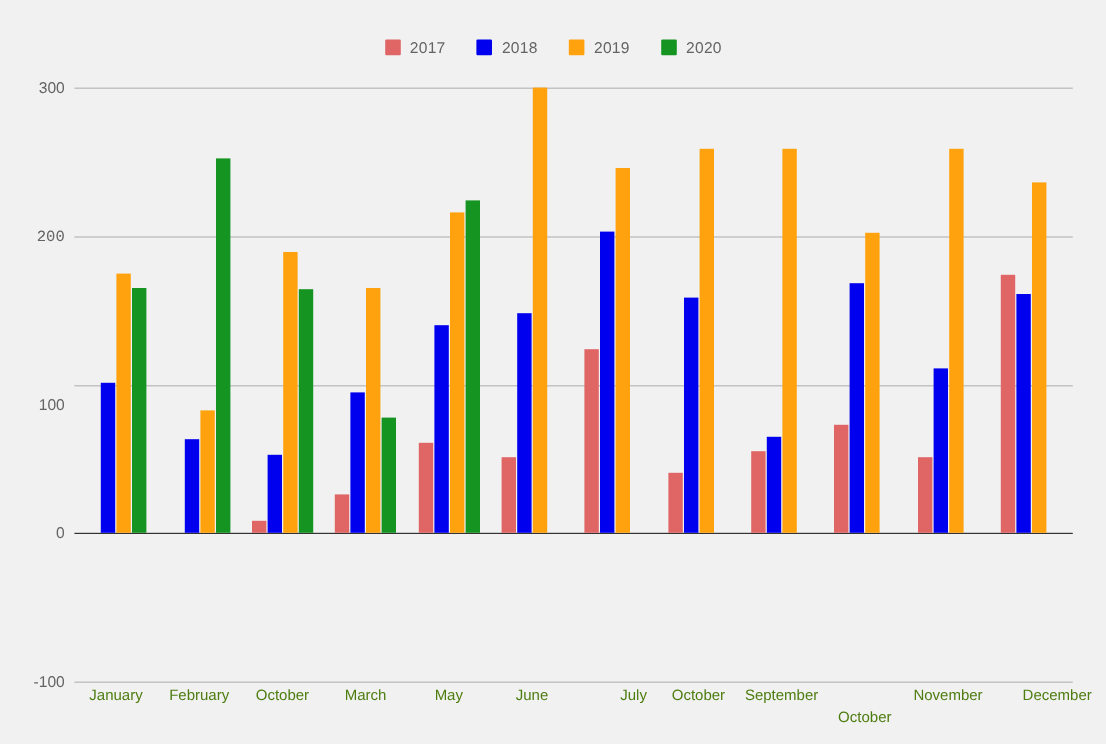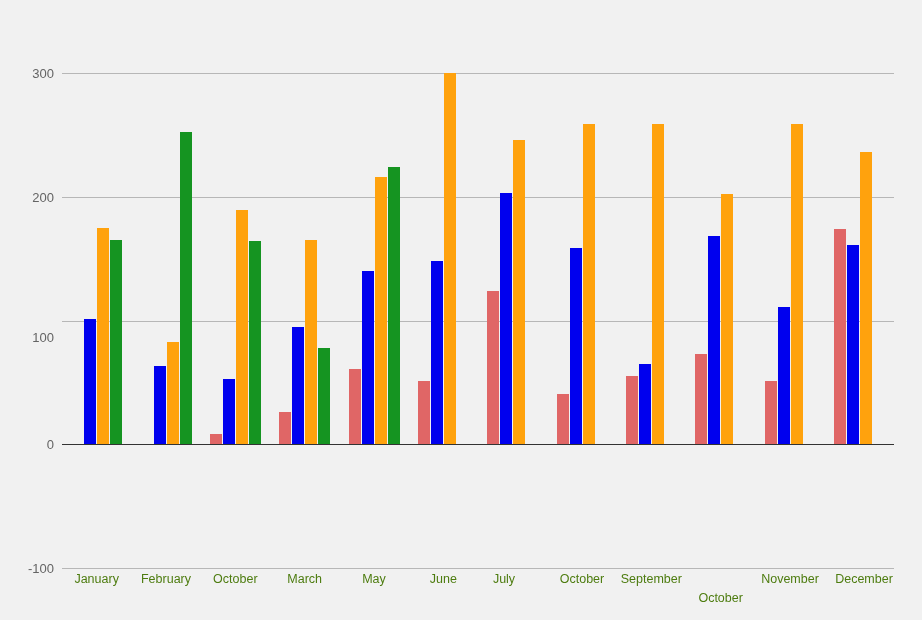--- a/index.html
+++ b/index.html
@@ -124,24 +124,42 @@
     color: #4d7c0f;
     white-space: nowrap;
     transform: translateX(-50%);
   }
 </style>
 </head>
 <body>
 
 <div id="chart-root">
 
+  <div class="legend" id="legend-host">
+      <div class="legend-item">
+        <span class="legend-swatch" style="background: rgb(224, 102, 102);"></span>
+        <span class="legend-label">2017</span>
+      </div>
+      <div class="legend-item">
+        <span class="legend-swatch" style="background: rgb(0, 0, 238);"></span>
+        <span class="legend-label">2018</span>
+      </div>
+      <div class="legend-item">
+        <span class="legend-swatch" style="background: rgb(255, 162, 13);"></span>
+        <span class="legend-label">2019</span>
+      </div>
+      <div class="legend-item">
+        <span class="legend-swatch" style="background: rgb(21, 148, 33);"></span>
+        <span class="legend-label">2020</span>
+      </div>
+    </div>
 
   <div class="ytick-wrap" id="ytick-host">
       <div class="ytick-label" style="top: 0px;">300</div>
-      <div class="ytick-label" style="top: 123.75px;">200</div>
+      <div class="ytick-label" style="top: 123.75px; font-family: Liberation Mono, monospace;">200</div>
       <div class="ytick-label" style="top: 247.5px; margin-top: 16px;">100</div>
       <div class="ytick-label" style="top: 371.25px;">0</div>
       <div class="ytick-label" style="top: 495px;">-100</div>
     </div>
 
   <div class="plot-area" id="grid-host">
       <div class="gridline" style="top: 0px;"></div>
       <div class="gridline" style="top: 123.75px;"></div>
       <div class="gridline" style="top: 247.5px;"></div>
       <div class="gridline zero-line" style="top: 371.25px;"></div>
@@ -214,21 +232,21 @@
       </div>
     </div>
 
   <div class="xlabels" id="xlabel-host">
       <div class="xlabel" style="left: 34.6667px;">January</div>
       <div class="xlabel" style="left: 104px;">February</div>
       <div class="xlabel" style="left: 173.333px;">October</div>
       <div class="xlabel" style="left: 242.667px;">March</div>
       <div class="xlabel" style="left: 312px;">May</div>
       <div class="xlabel" style="left: 381.333px;">June</div>
-      <div class="xlabel" style="left: 442px;">July</div>
+      <div class="xlabel" style="left: 466px;">July</div>
       <div class="xlabel" style="left: 520px;">October</div>
       <div class="xlabel" style="left: 589.333px;">September</div>
       <div class="xlabel" style="left: 658.667px; margin-top: 19px;">October</div>
       <div class="xlabel" style="left: 728px;">November</div>
-      <div class="xlabel" style="left: 802px;">December</div>
+      <div class="xlabel" style="left: 819px;">December</div>
     </div>
 
 </div>
 
 </body></html>

